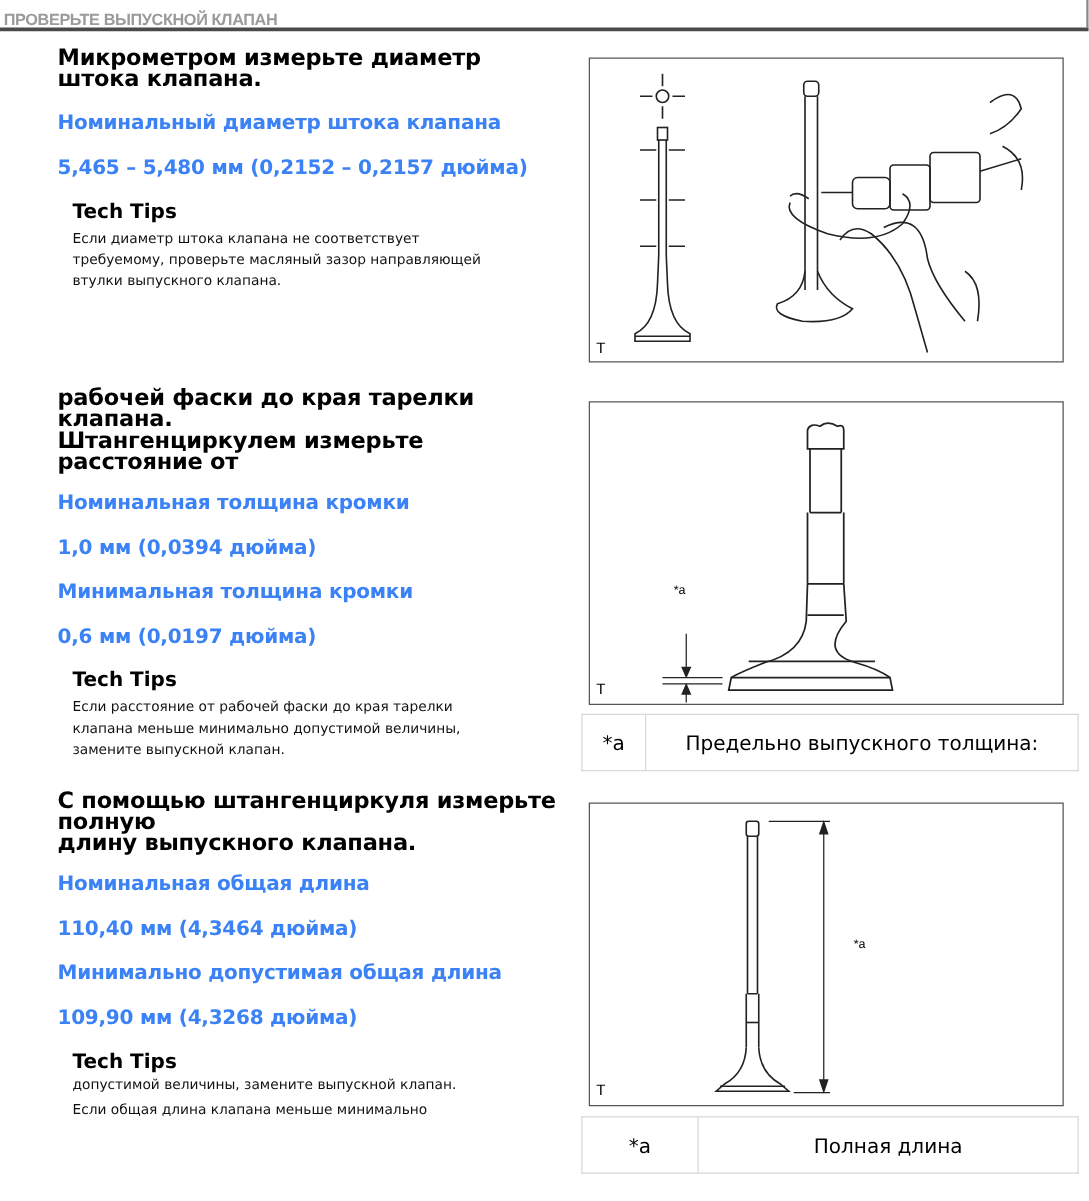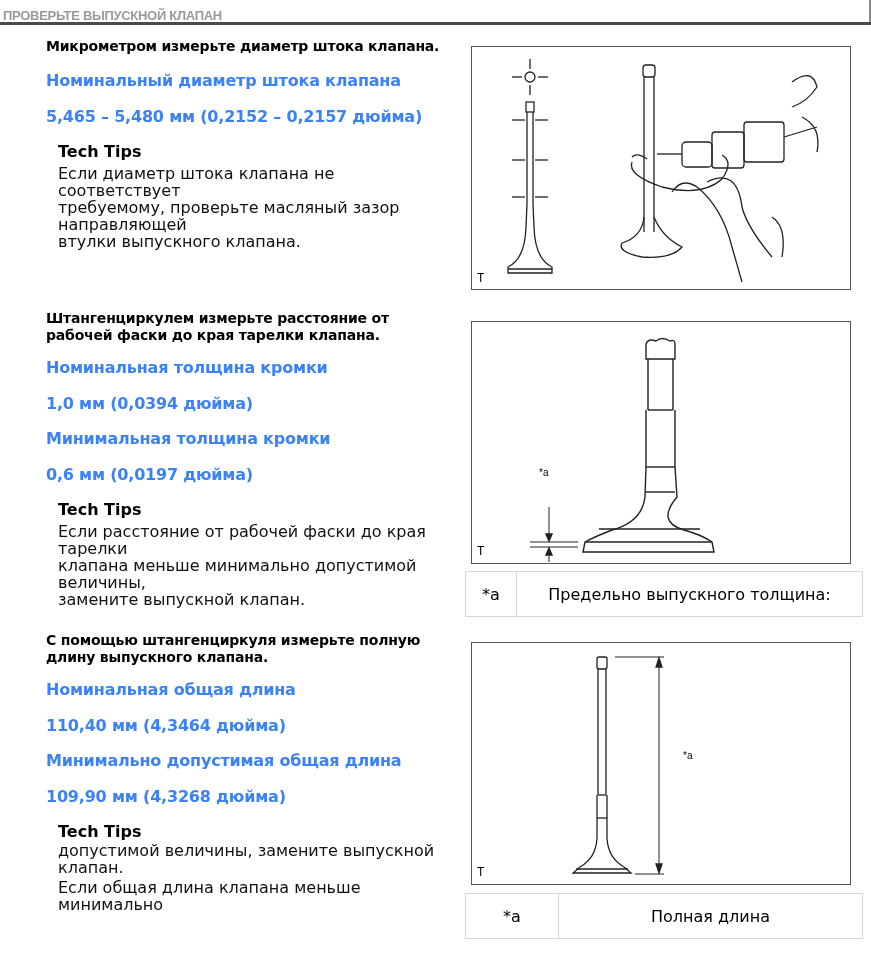--- a/index.html
+++ b/index.html
@@ -5,24 +5,24 @@
   html, body { margin: 0; padding: 0; background: #ffffff; }
   body { width: 871px; height: 961px; position: relative; overflow: hidden;
          font-family: "DejaVu Sans", sans-serif; color: #000; }
   .header { position: absolute; left: 0; top: 0; width: 869px; height: 22px;
             border-right: 2px solid #8a8a8a; }
   .header-title { position: absolute; left: 3px; top: 8px; font-size: 13px; font-weight: bold;
                   color: #9a9a9a; letter-spacing: -0.3px; font-family: "Liberation Sans", sans-serif; }
   .header-rule { position: absolute; left: 0; top: 22px; width: 871px; height: 3px; background: #4a4a4a; }
 
   .step { position: absolute; left: 46px; width: 410px; }
-  .instr { font-size: 14px; font-weight: bold; line-height: 17px; margin: 0; letter-spacing: -0.2px; }
+  .instr { font-size: 18px; font-weight: bold; line-height: 17px; margin: 0; letter-spacing: -0.2px; }
   .spec { font-size: 16px; font-weight: bold; color: #3b82f6; margin: 0; line-height: 20px; letter-spacing: -0.2px; }
   .tips-title { font-size: 16px; font-weight: bold; margin: 0; line-height: 20px; }
-  .tips-text { font-size: 16px; line-height: 17px; margin: 0; color: #111; }
+  .tips-text { font-size: 11px; line-height: 17px; margin: 0; color: #111; }
 
   .figure { position: absolute; border: 1px solid #555; background: #fff; }
   .t-mark { position: absolute; font-size: 12px; font-family: "Liberation Sans", sans-serif; }
   .legend { position: absolute; border-collapse: collapse; font-family: "DejaVu Sans", sans-serif; }
   .legend td { border: 1px solid #d8d8d8; font-size: 16px; height: 44px; text-align: center; padding: 0; }
 </style>
 </head>
 <body>
 
 <div class="header">
@@ -80,22 +80,22 @@
       <path d="M235 135 Q265 120 270 160 Q275 180 300 210"></path>
       <path d="M300 170 Q315 180 310 210"></path>
       <path d="M320 35 Q340 20 345 40 Q335 55 320 60"></path>
       <path d="M330 70 Q350 80 345 105"></path>
     </g>
   </svg>
   <span class="t-mark" style="left:5px; top:224px;">T</span>
 </div>
 
 <div class="step" style="top:310px;">
+  <p class="instr">рабочей фаски до края тарелки клапана.</p>
   <p class="instr">Штангенциркулем измерьте расстояние от</p>
-  <p class="instr">рабочей фаски до края тарелки клапана.</p>
   <p class="spec" style="margin-top:14px;">Номинальная толщина кромки</p>
   <p class="spec" style="margin-top:16px;">1,0 мм (0,0394 дюйма)</p>
   <p class="spec" style="margin-top:15px;">Минимальная толщина кромки</p>
   <p class="spec" style="margin-top:16px;">0,6 мм (0,0197 дюйма)</p>
   <div style="margin-left:12px; margin-top:15px;">
     <p class="tips-title">Tech Tips</p>
     <p class="tips-text" style="margin-top:3px;">Если расстояние от рабочей фаски до края тарелки</p>
     <p class="tips-text">клапана меньше минимально допустимой величины,</p>
     <p class="tips-text">замените выпускной клапан.</p>
   </div>

